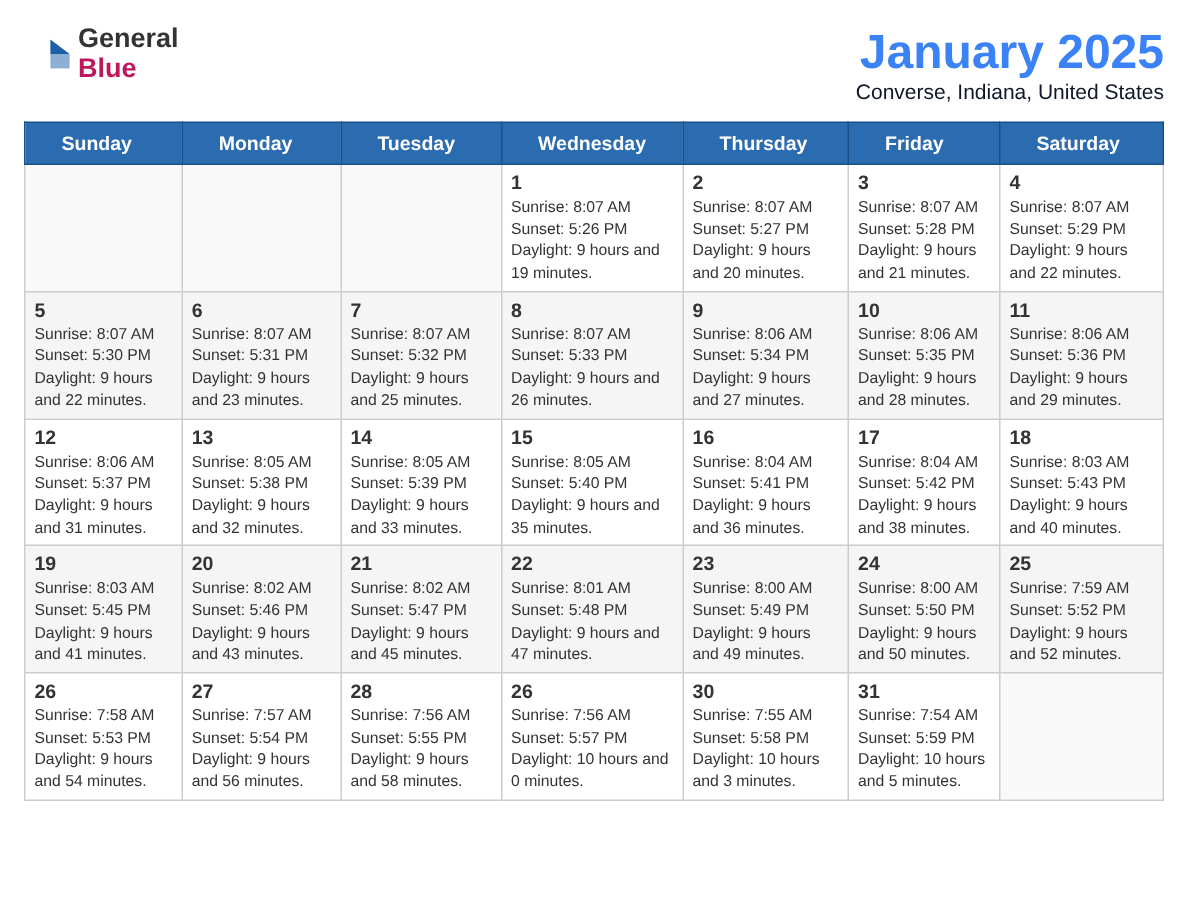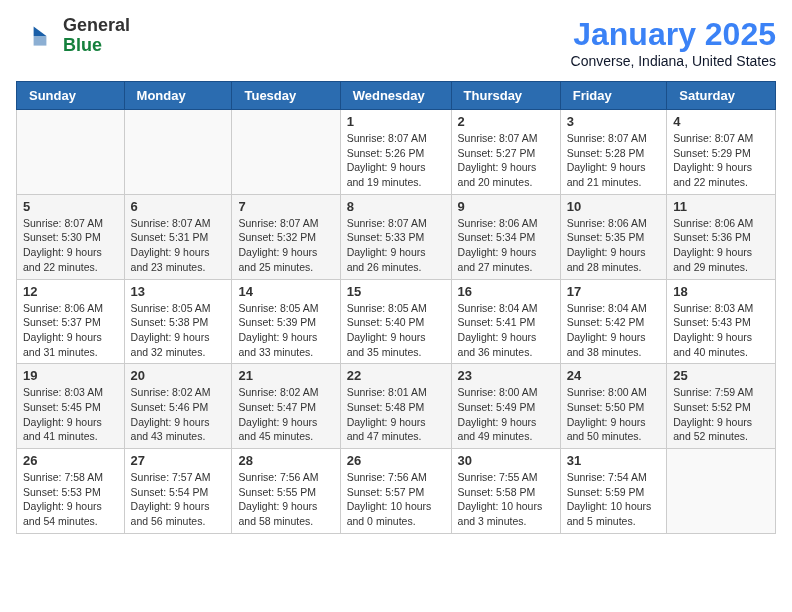--- a/index.html
+++ b/index.html
@@ -12,36 +12,36 @@
     }
     .header {
       display: flex;
       justify-content: space-between;
       align-items: flex-start;
       margin-bottom: 12px;
     }
     .logo {
       display: flex;
       align-items: center;
-      gap: 15px;
+      gap: 4px;
     }
     .logo-text {
       display: flex;
       flex-direction: column;
       line-height: 1.1;
     }
     .logo-general {
       font-size: 18px;
       font-weight: bold;
       color: #333;
     }
     .logo-blue {
       font-size: 18px;
       font-weight: bold;
-      color: #15803d;
+      color: #be185d;
     }
     .logo-icon {
       width: 32px;
       height: 32px;
     }
     .title-block {
       text-align: right;
     }
     .month-title {
       font-size: 32px;
@@ -56,21 +56,21 @@
       width: 100%;
       border-collapse: collapse;
       border: 1px solid #ccc;
     }
     .calendar th {
       background: #2b6cb0;
       color: #fff;
       font-size: 13px;
       font-weight: bold;
       text-align: left;
-      padding: 6px 12px;
+      padding: 6px 24px;
       border: 1px solid #1a4f8a;
     }
     .calendar td {
       border: 1px solid #ccc;
       vertical-align: top;
       padding: 4px 6px;
       width: 113px;
       min-height: 80px;
       background: #fff;
       font-size: 11px;

